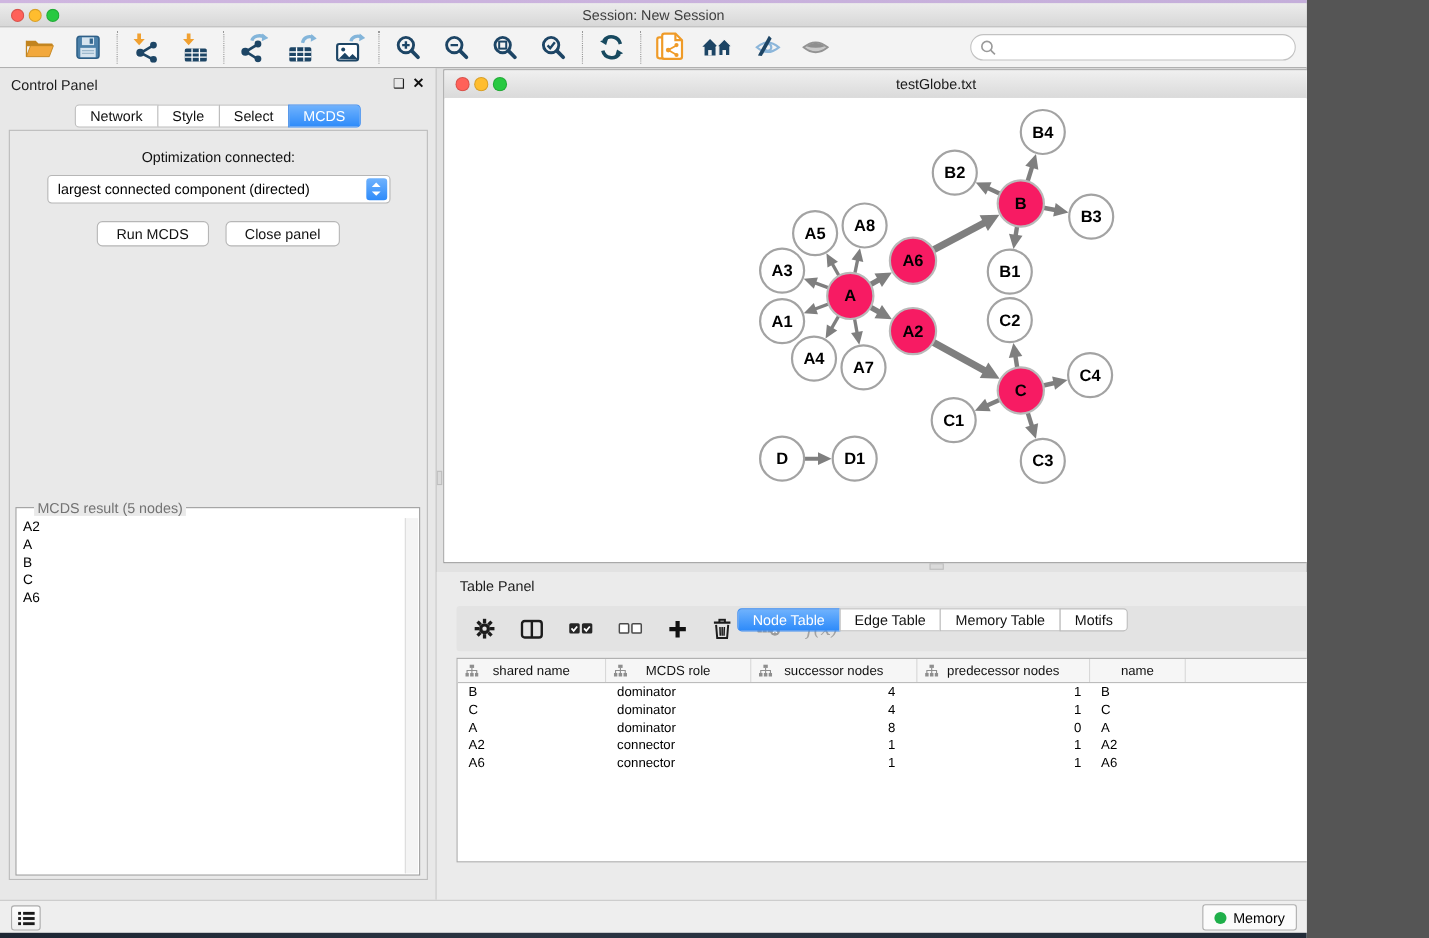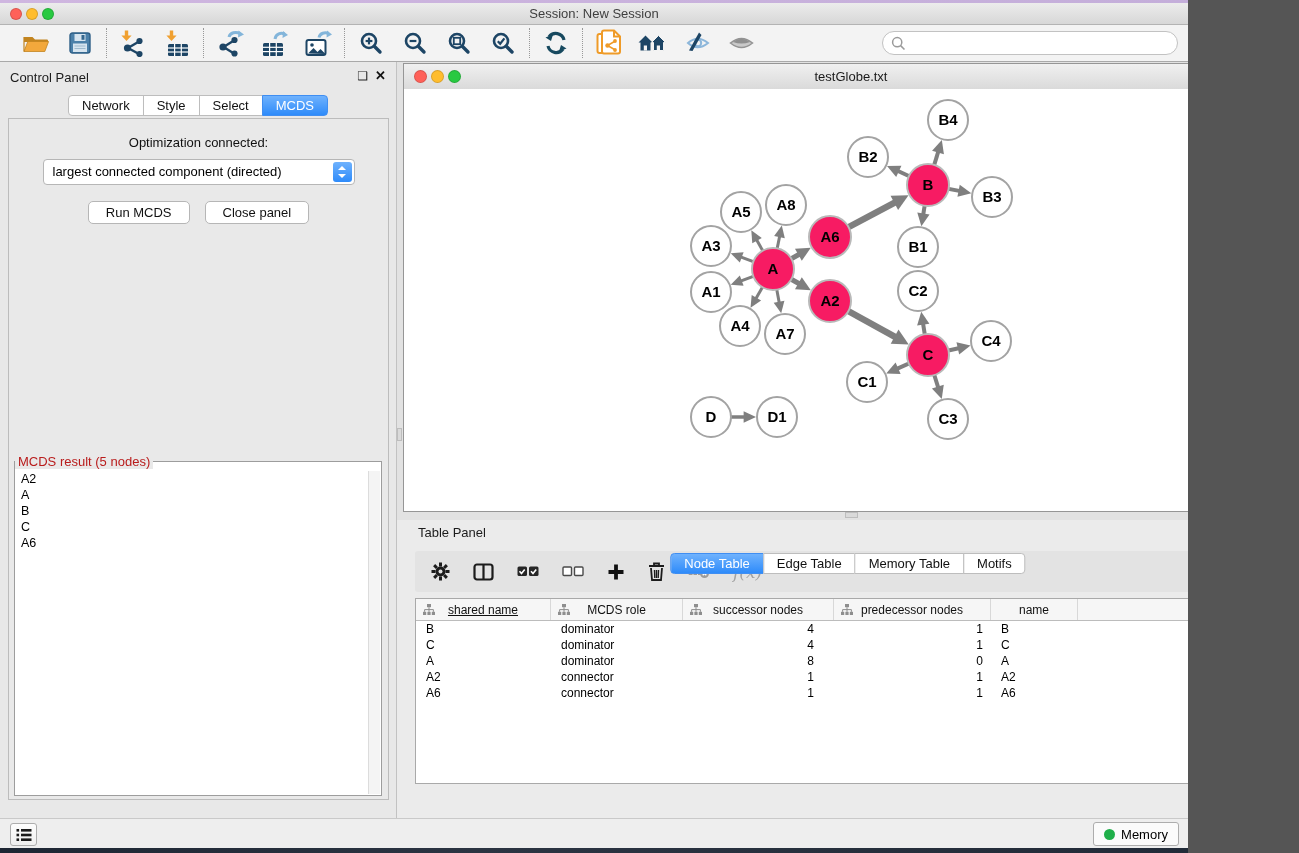--- a/index.html
+++ b/index.html
@@ -42,21 +42,21 @@
   .stepper{position:absolute;right:2px;top:2px;width:19px;height:20px;border-radius:3px;
     background:linear-gradient(#6fb2fd,#2e8bfa);}
   .stepper .up,.stepper .dn{position:absolute;left:5px;width:0;height:0;border-left:4.5px solid transparent;border-right:4.5px solid transparent;}
   .stepper .up{top:4px;border-bottom:4.5px solid #fff;}
   .stepper .dn{bottom:4px;border-top:4.5px solid #fff;}
   .btn-row{margin-top:11px;display:flex;justify-content:center;gap:15px;}
   .mac-btn{height:23px;padding:0 17px;background:#fff;border:1px solid #b6b6b6;border-radius:5px;
     font-size:13px;color:#111;font-family:"Liberation Sans",sans-serif;}
   .result-fs{position:absolute;left:5px;right:6px;top:335px;bottom:3px;border:1px solid #9d9d9d;
     background:#fff;margin:0;padding:0;}
-  .result-fs legend{font-size:13px;color:#b91c1c;background:#e9e9e9;padding:0 3px;margin-left:0;}
+  .result-fs legend{font-size:13px;color:#737373;background:#e9e9e9;padding:0 3px;margin-left:16px;}
   .result-list{position:absolute;left:1px;right:14px;top:2px;bottom:1px;overflow:hidden;font-size:12.5px;}
   .result-item{height:16px;line-height:16px;padding-left:5px;color:#000;}
   .result-scroll{position:absolute;right:1px;top:2px;bottom:1px;width:11px;background:#f4f4f4;border-left:1px solid #dcdcdc;}
   
   .netwin{position:absolute;left:403px;top:63px;width:896px;height:449px;background:#fff;
     border:1px solid #969696;box-sizing:border-box;}
   .net-titlebar{position:relative;height:25px;background:linear-gradient(#f0f0f0,#dadada);border-bottom:1px solid #b1b1b1;}
   .netwin .tl{top:6px;width:13px;height:13px;}
   .netwin .tl.r{left:10px}.netwin .tl.y{left:27px}.netwin .tl.g{left:44px}
   .net-title{height:25px;line-height:25px;text-align:center;font-size:13px;color:#1a1a1a;}
@@ -563,21 +563,21 @@
             </g>
           <circle cx="16.5" cy="9.5" r="4.5" fill="#9b9b9b"></circle>
           <path d="M14.7 7.7 l3.6 3.6 M18.3 7.7 l-3.6 3.6" stroke="#fff" stroke-width="1.4"></path>
         </svg>
       </button>
       <span class="fx">f(x)</span>
     </div>
 
     <div class="dtable">
       <div class="thead">
-          <div class="th" style="width: 135px; text-decoration: underline;">
+          <div class="th" style="width: 135px;">
             <svg class="hicon" width="12" height="12" viewBox="0 0 12 12">
               <g fill="#8e8e8e">
                 <rect x="4" y="0" width="4" height="3.2"></rect>
                 <rect x="0" y="7.8" width="3.2" height="3.2"></rect>
                 <rect x="4.4" y="7.8" width="3.2" height="3.2"></rect>
                 <rect x="8.8" y="7.8" width="3.2" height="3.2"></rect>
               </g>
               <path d="M6 3.2 V5.6 M1.6 7.8 V5.6 H10.4 V7.8 M6 5.6 V7.8" stroke="#8e8e8e" fill="none"></path>
             </svg>
             <span>shared name</span>

